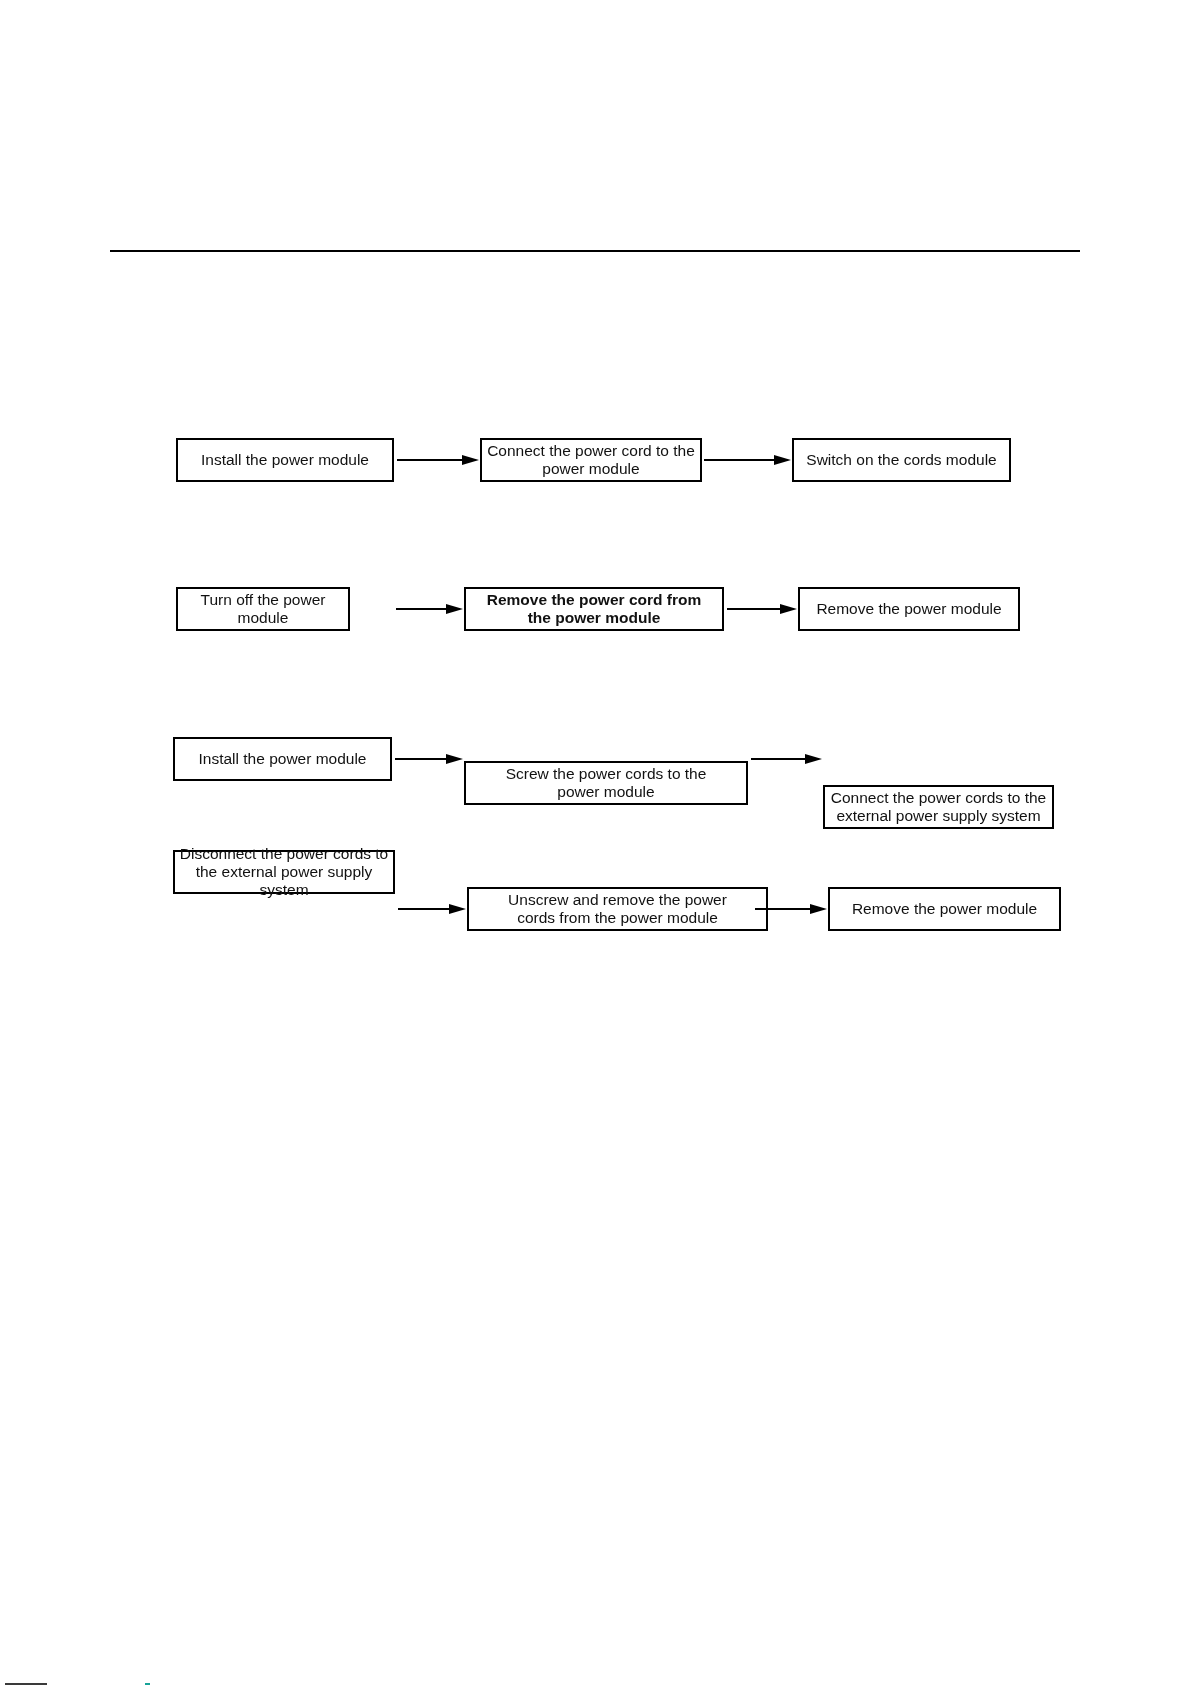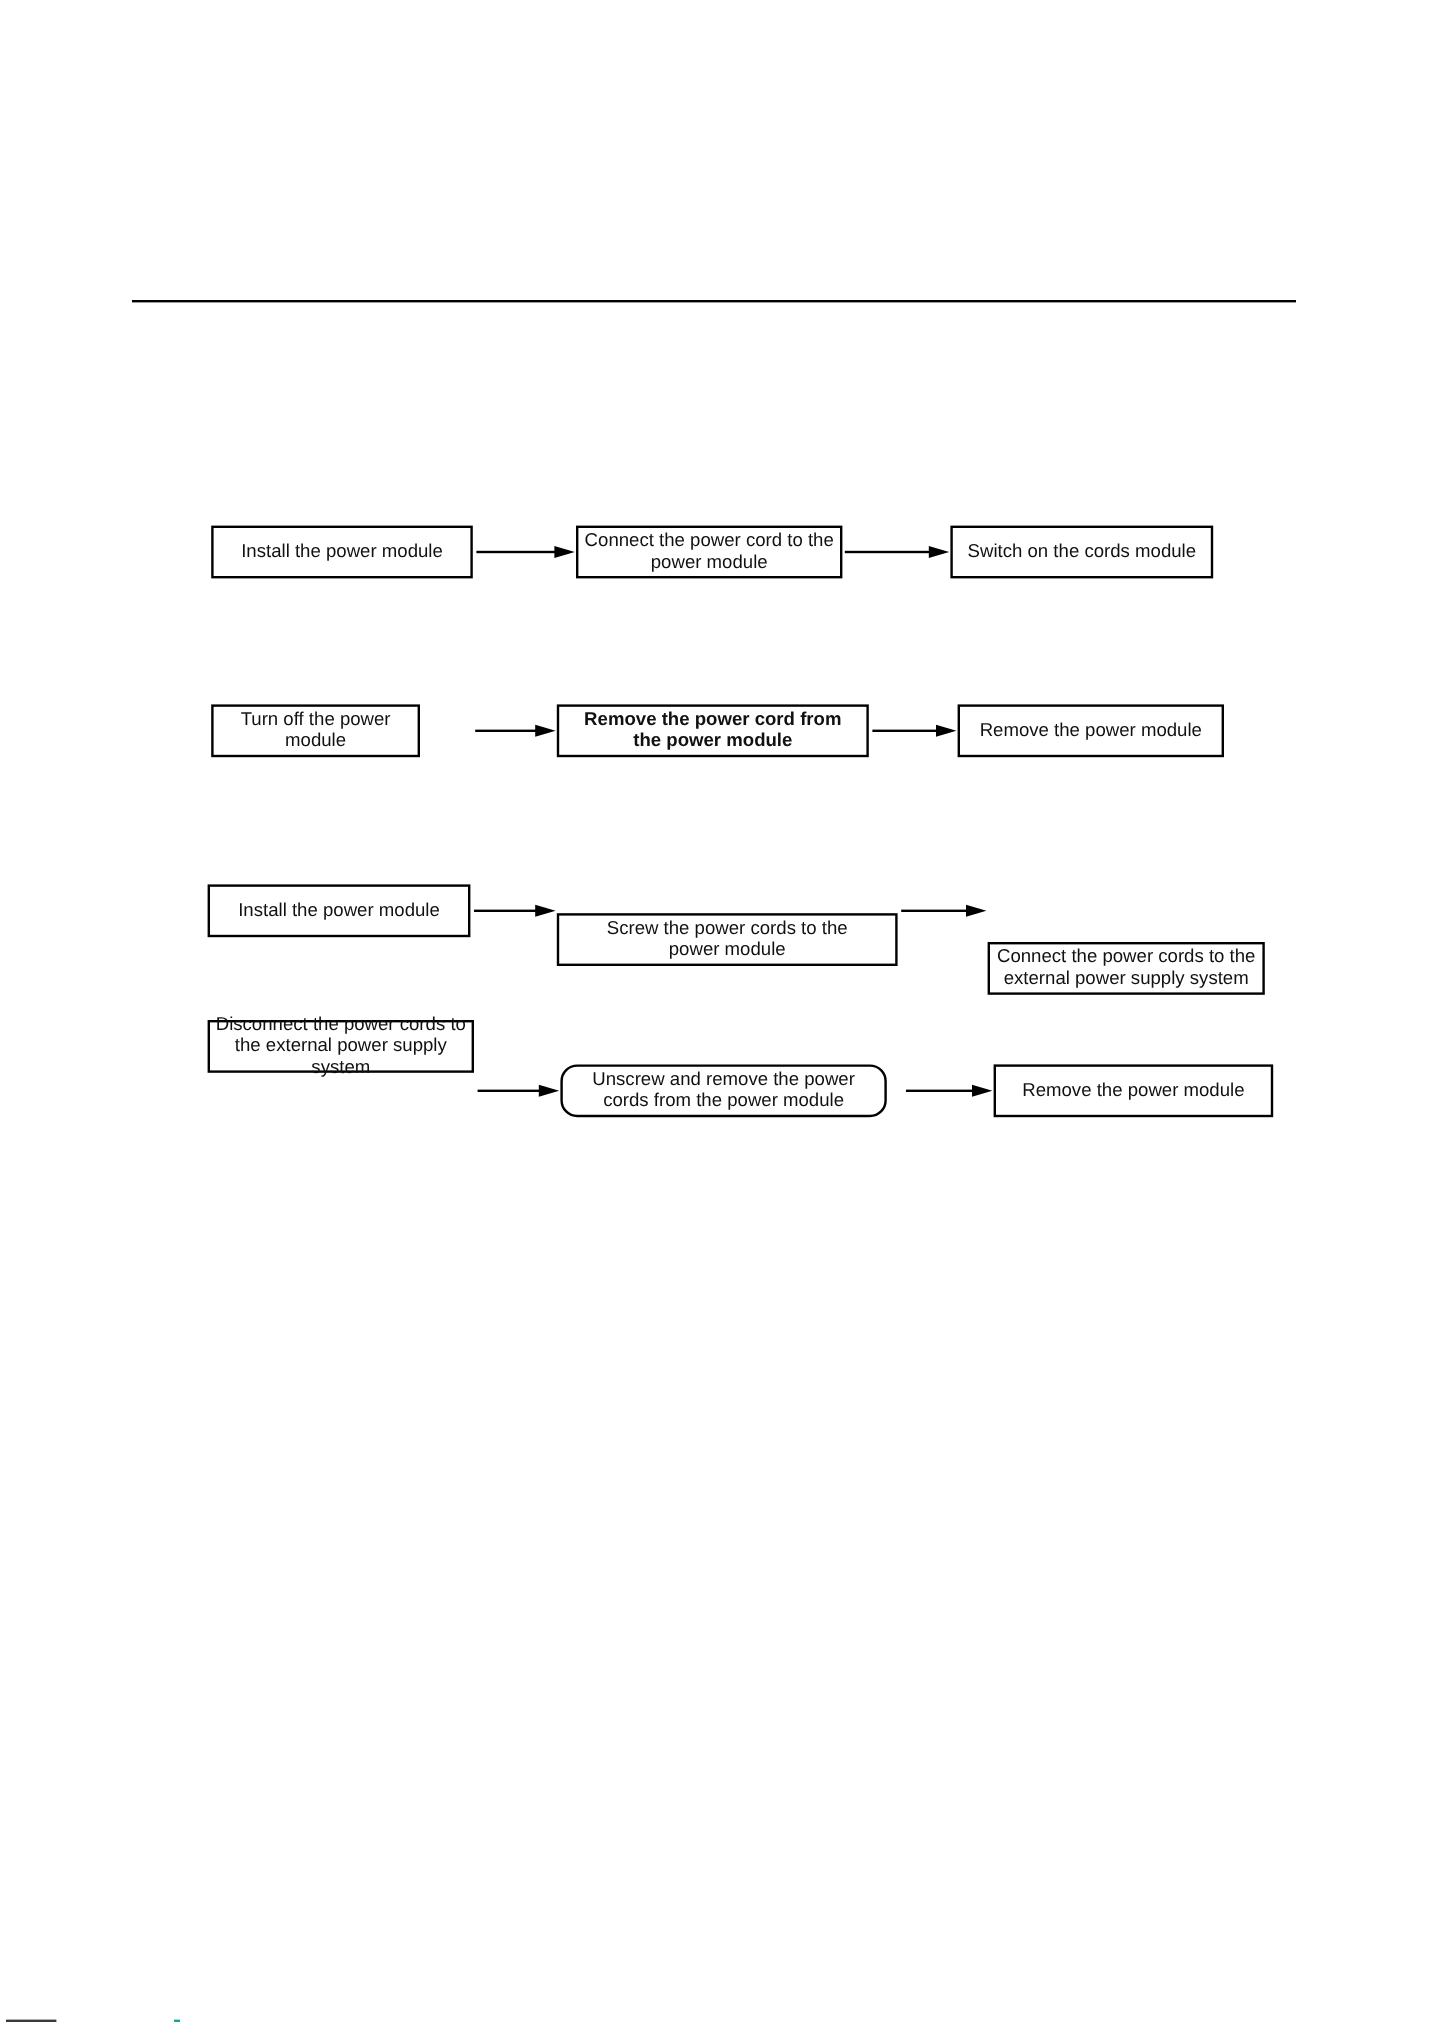--- a/index.html
+++ b/index.html
@@ -48,21 +48,21 @@
   
   .f1s0 { left: 176px; top: 587px; width: 174px; }
   .f1s1 { left: 464px; top: 587px; width: 260px; font-weight: bold; }
   .f1s2 { left: 798px; top: 587px; width: 222px; }
   
   .f2s0 { left: 173px; top: 737px; width: 219px; }
   .f2s1 { left: 464px; top: 737px; width: 284px; margin-top: 24px; }
   .f2s2 { left: 823px; top: 737px; width: 231px; margin-top: 48px; }
   
   .f3s0 { left: 173px; top: 850px; width: 222px; }
-  .f3s1 { left: 467px; top: 887px; width: 272px; border-radius: 14px; }
+  .f3s1 { left: 467px; top: 887px; width: 301px; }
   .f3s2 { left: 828px; top: 887px; width: 233px; }
 
   .arrow {
     position: absolute;
     height: 10px;
   }
   .arrow .shaft {
     position: absolute;
     left: 0;
     right: 15px;

